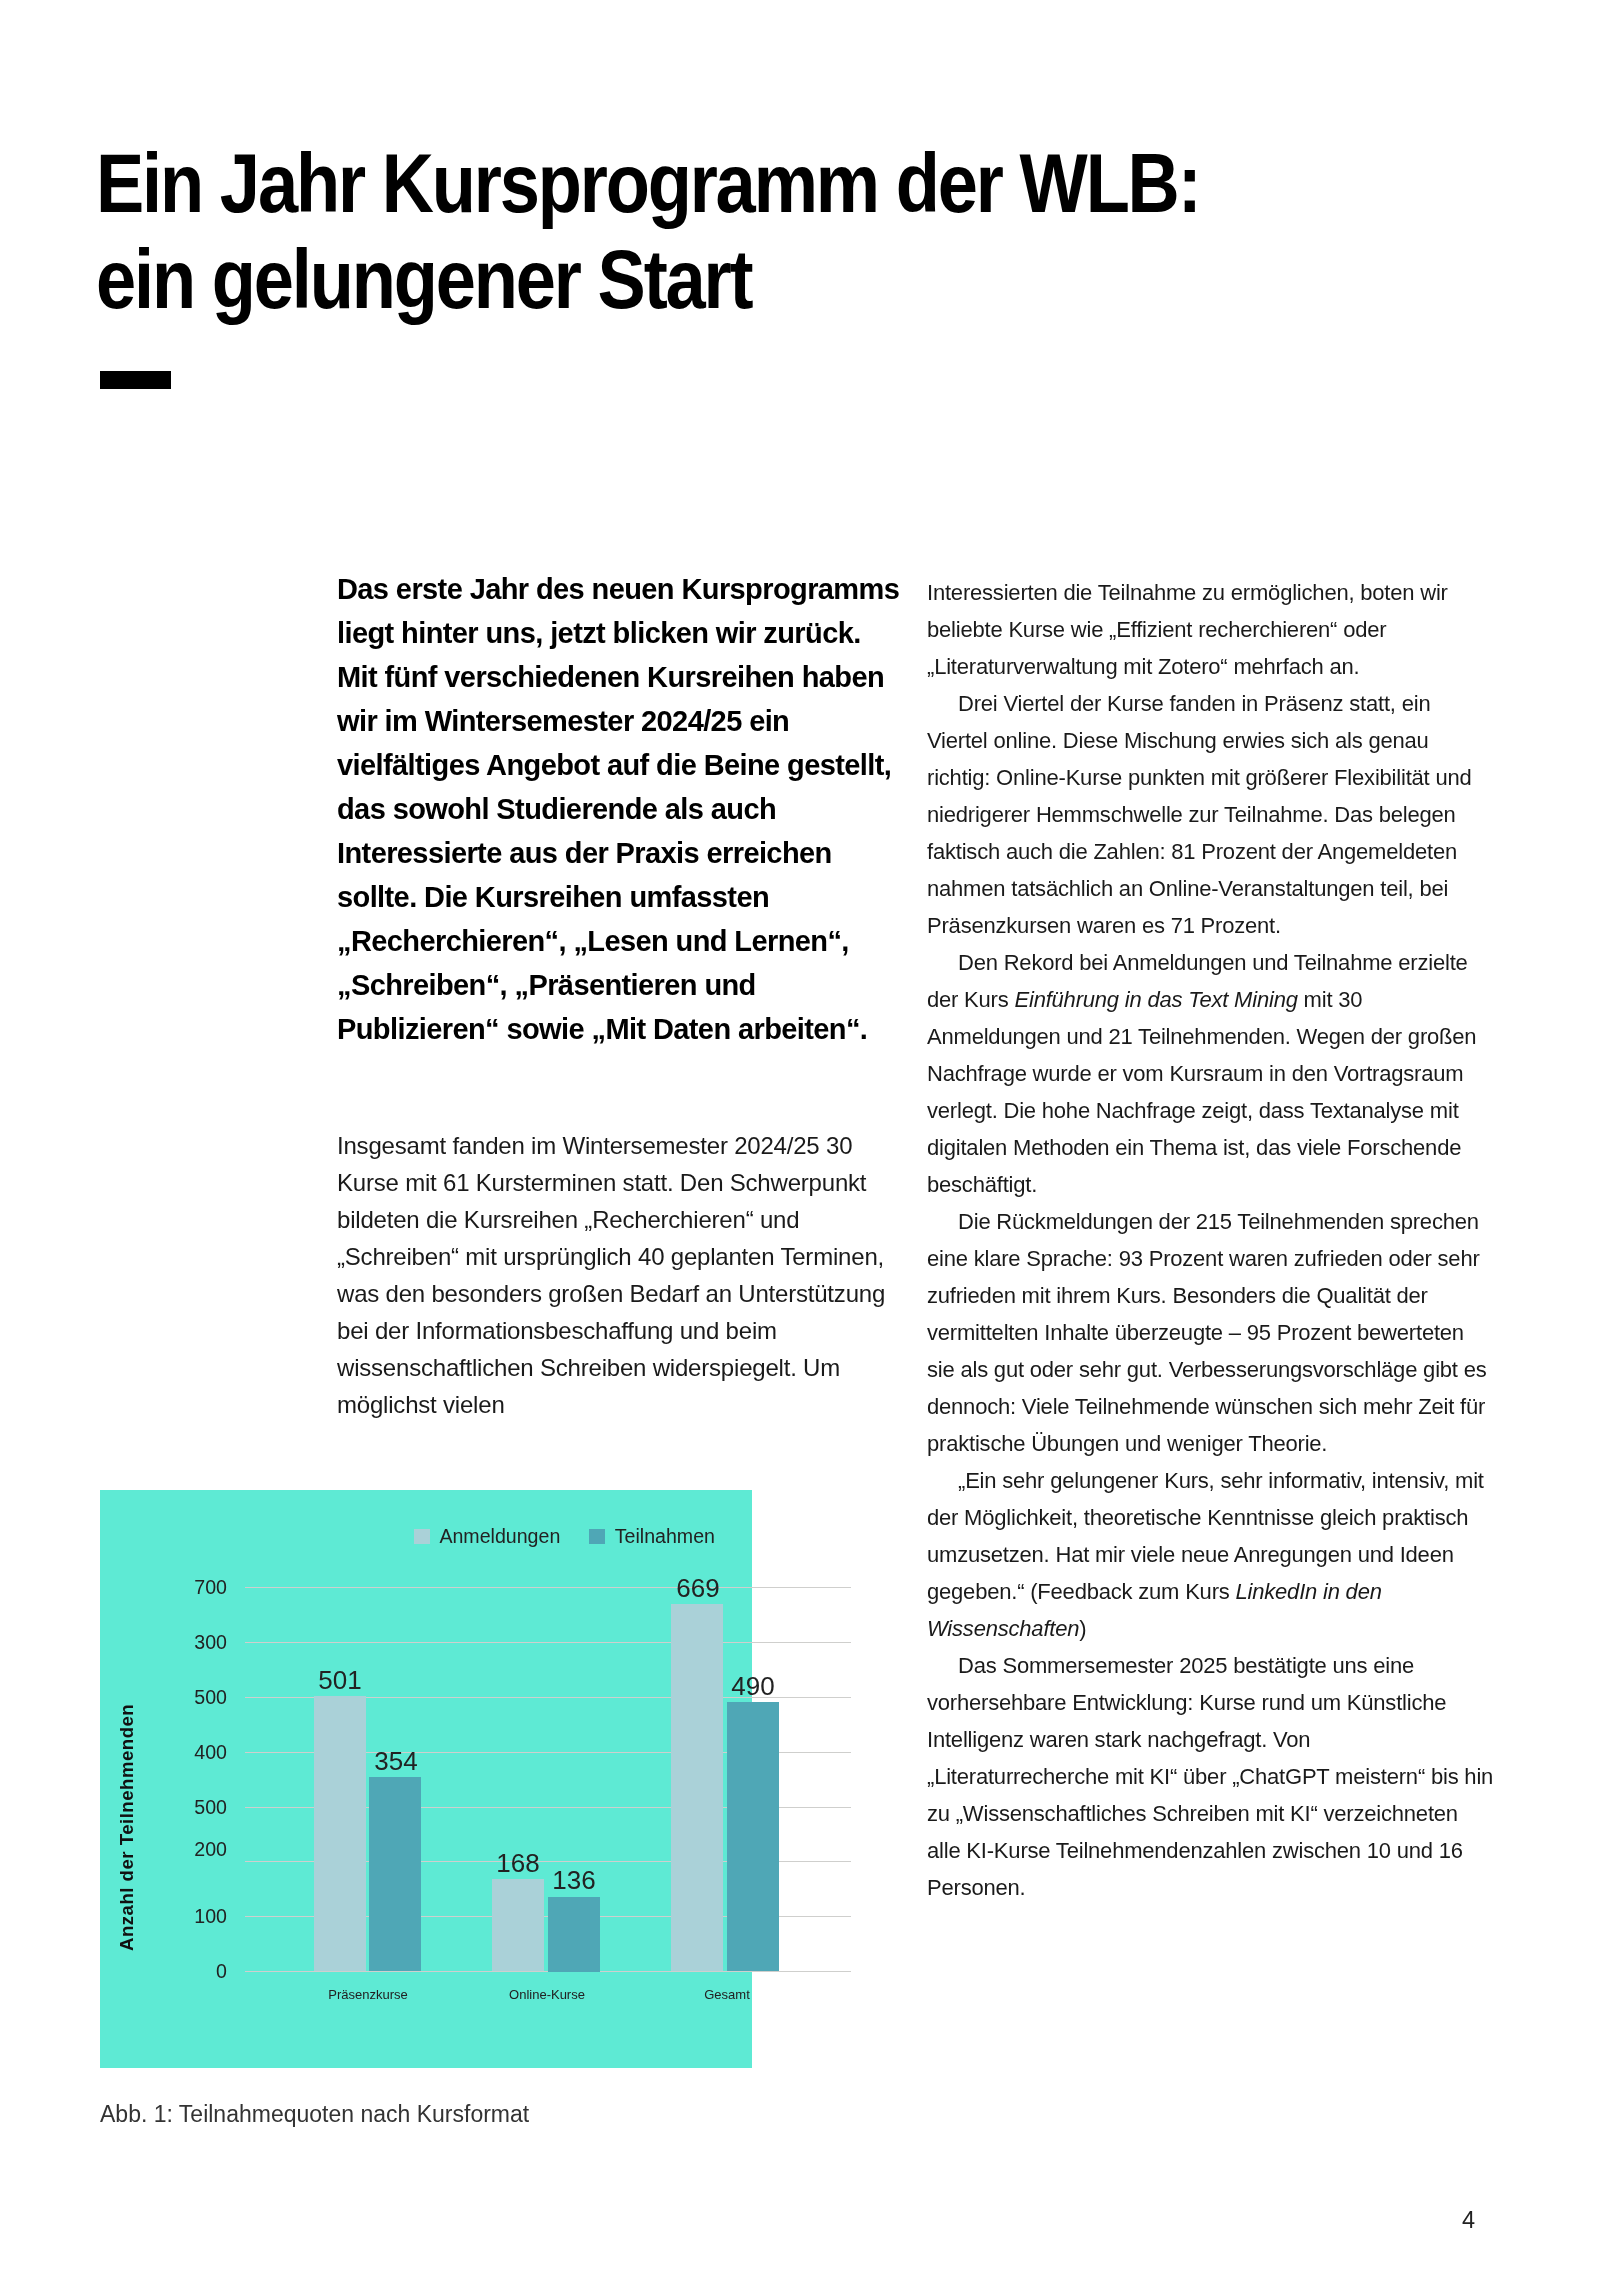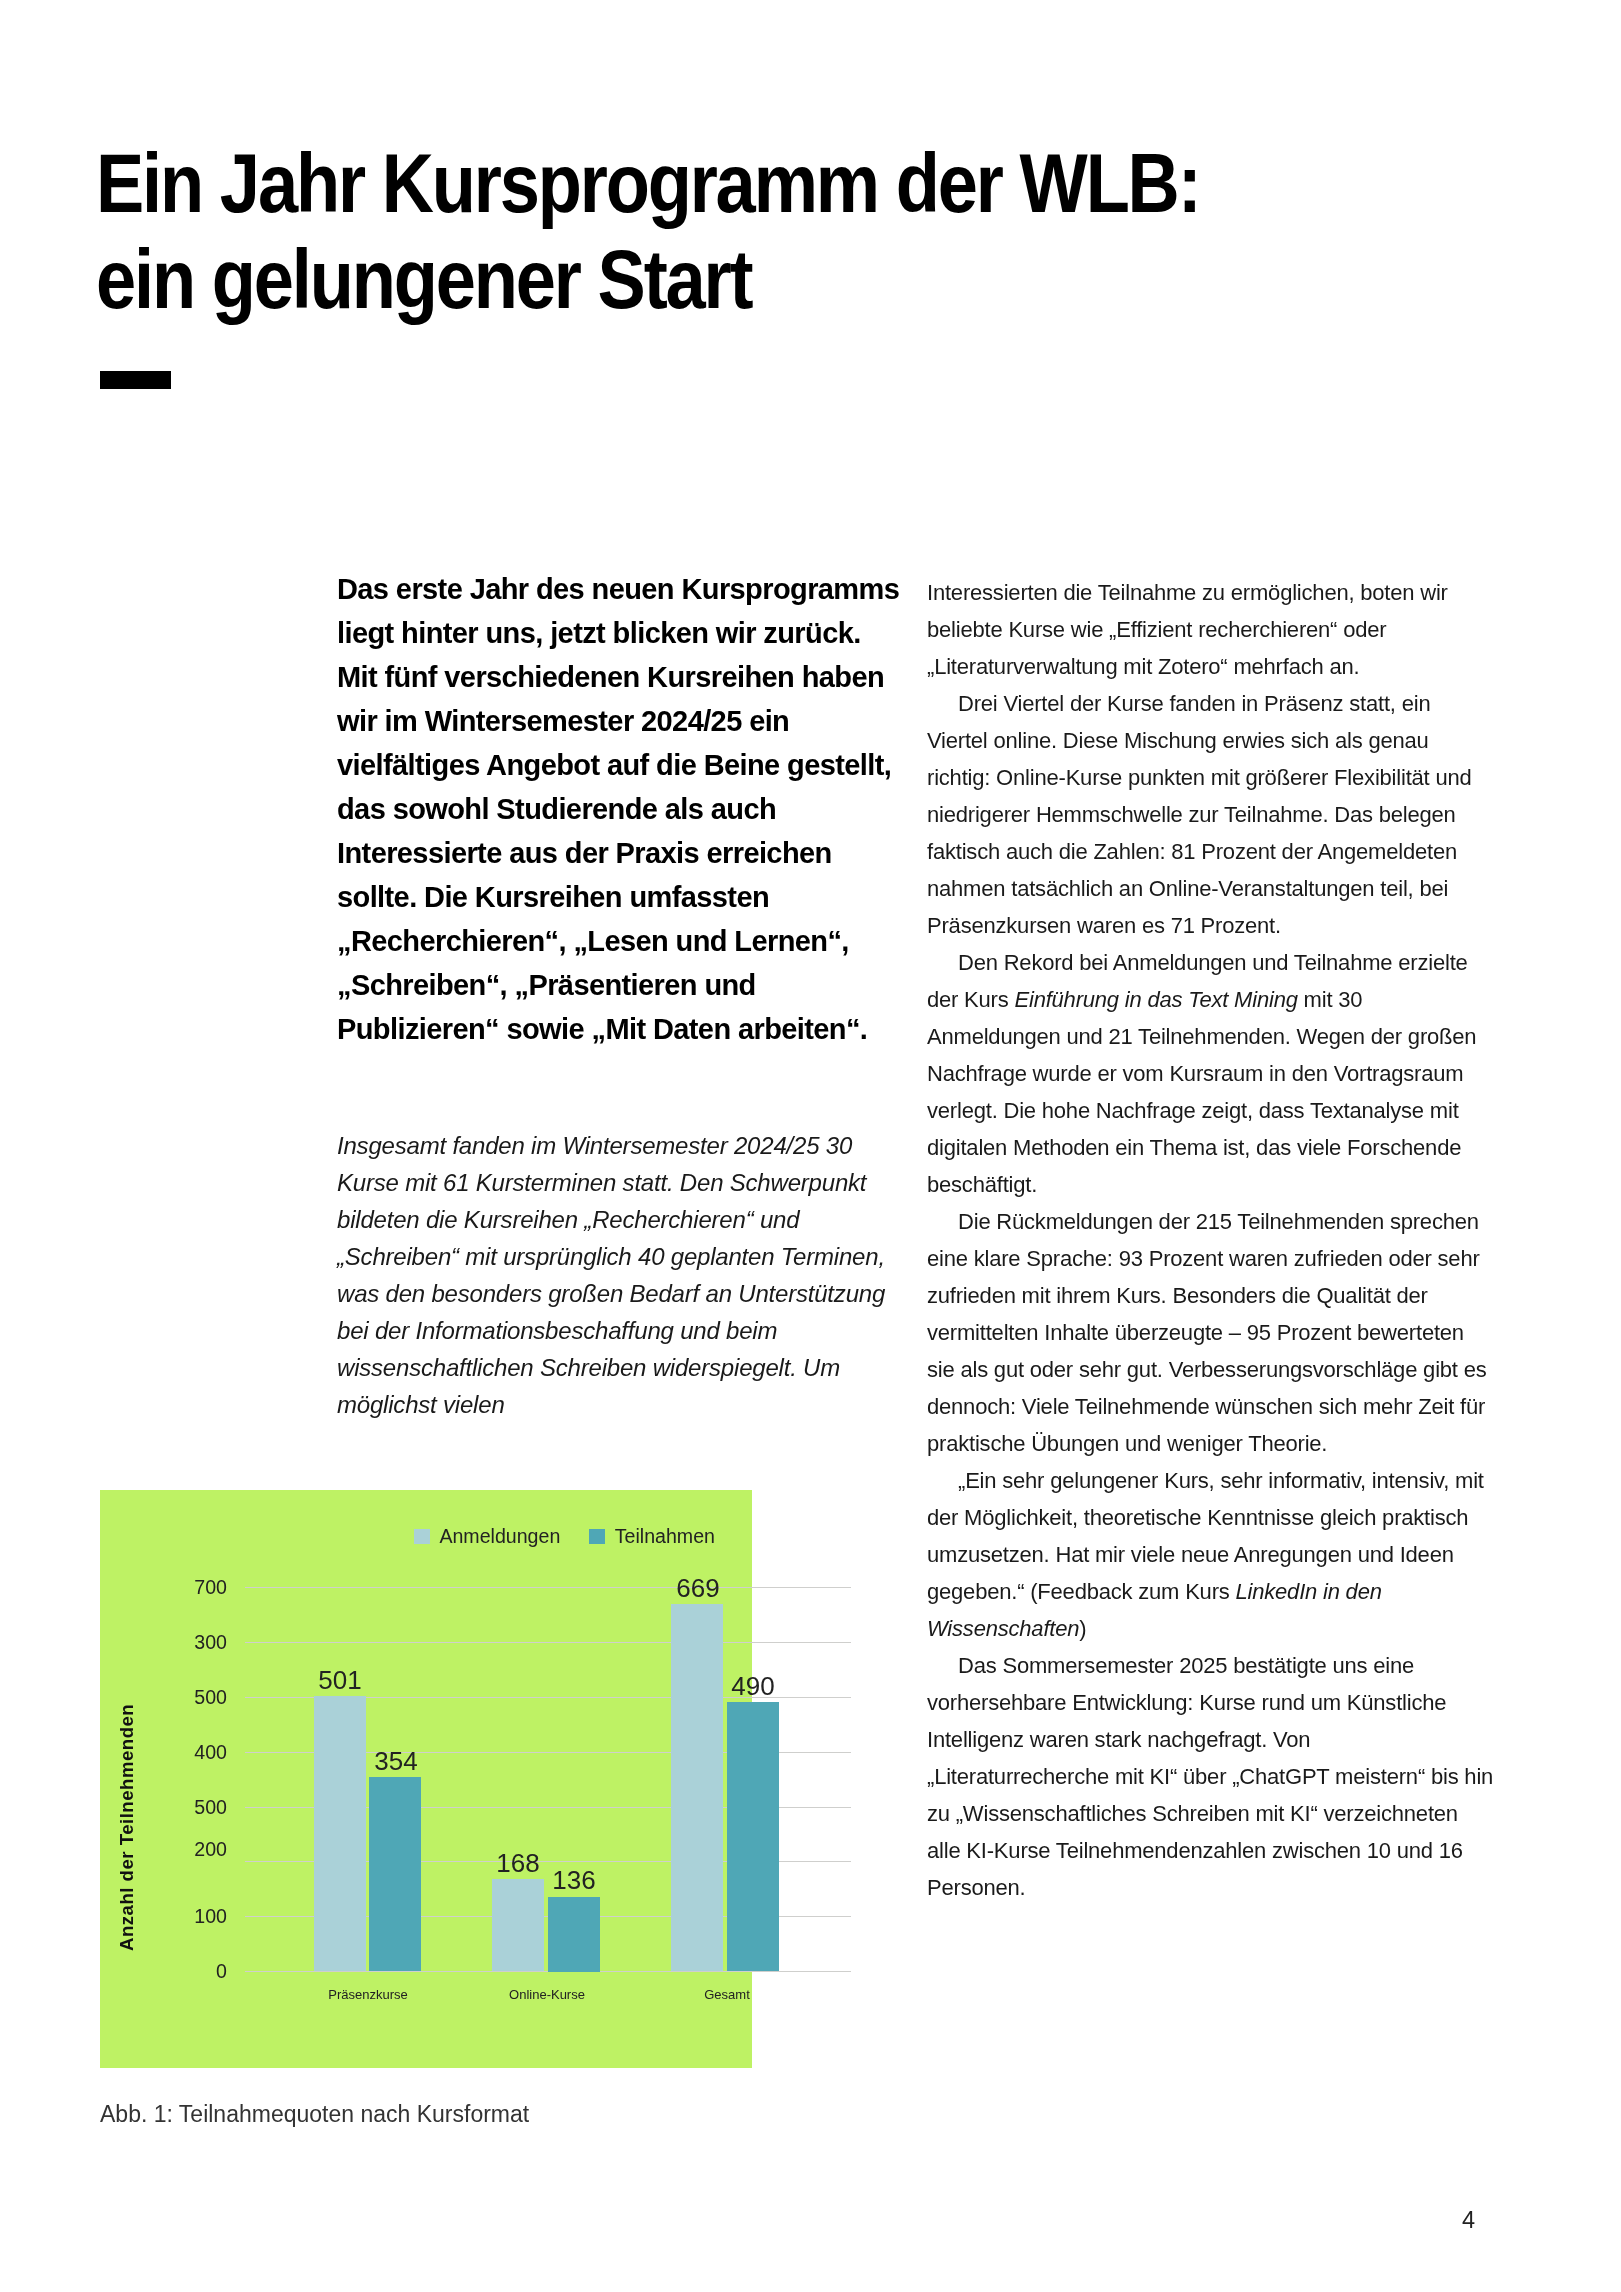--- a/index.html
+++ b/index.html
@@ -18,34 +18,34 @@
     position: absolute; left: 100px; top: 371px; width: 71px; height: 17.6px; background: #000;
   }
   .lead {
     position: absolute; left: 337px; top: 567px; width: 568px;
     font-weight: 700; font-size: 29px; line-height: 44px; letter-spacing: -0.6px;
     margin: 0; color: #000;
   }
   .col-left-body {
     position: absolute; left: 337px; top: 1127px; width: 559px;
     font-size: 24px; line-height: 37px; font-weight: 400; color: #1a1a1a;
-    margin: 0; letter-spacing: -0.2px; font-style: italic;
+    margin: 0; letter-spacing: -0.2px;
   }
   .col-right {
     position: absolute; left: 927px; top: 574px; width: 568px;
     font-size: 22px; line-height: 37px; color: #1a1a1a; letter-spacing: -0.2px;
   }
   .col-right p { margin: 0; }
   .col-right p.indent { text-indent: 31px; }
   em { font-style: italic; }
 
   
   .chart-box {
     position: absolute; left: 100px; top: 1490px; width: 652px; height: 578px;
-    background: #bef264;
+    background: #5eead4;
   }
   .legend { position: absolute; right: 37px; top: 35px; display: flex; gap: 29px; font-size: 19.6px; color: #222; }
   .legend-item { display: flex; align-items: center; gap: 9.8px; }
   .legend-swatch { width: 15.7px; height: 15.7px; display: inline-block; }
   .y-axis-label {
     position: absolute; left: 15.7px; top: 461px;
     transform: rotate(-90deg); transform-origin: left top;
     font-weight: 700; font-size: 18.6px; letter-spacing: 0.5px; white-space: nowrap; color: #111;
   }
   .plot { position: absolute; left: 145px; top: 97px; width: 606px; height: 384px; }

